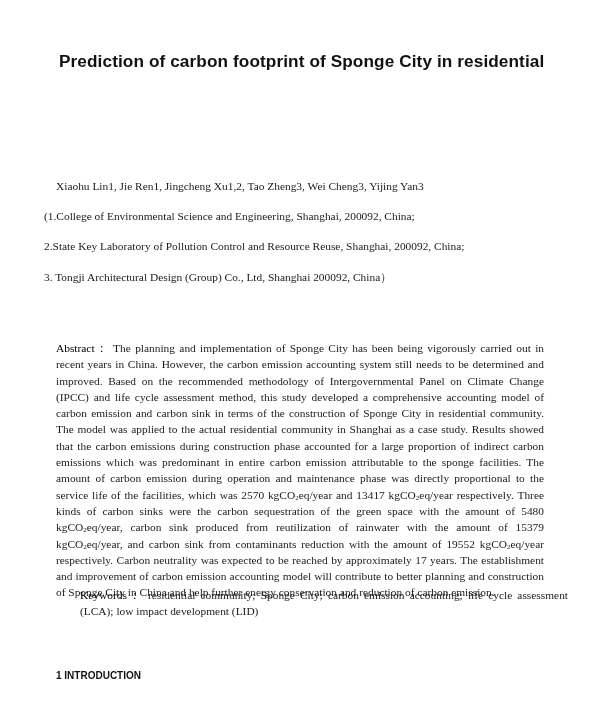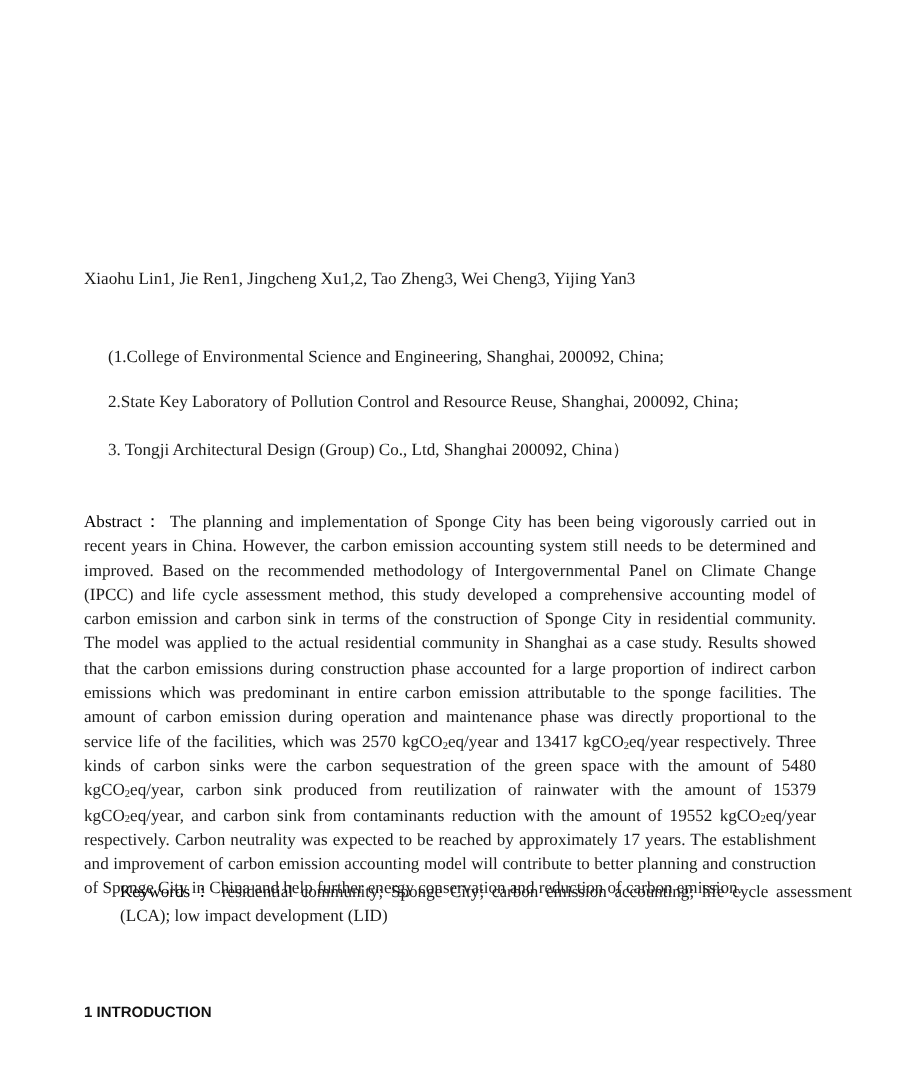--- a/index.html
+++ b/index.html
@@ -5,21 +5,21 @@
   html, body { margin: 0; padding: 0; background: #ffffff; }
   body { width: 600px; height: 719px; position: relative; overflow: hidden; color: #111; }
   .title {
     position: absolute; left: 59px; top: 47px; width: 500px;
     font-family: "Liberation Sans", sans-serif; font-weight: bold;
     font-size: 17.2px; line-height: 29px; letter-spacing: 0.1px; color: #111;
   }
   .title div { white-space: nowrap; }
   .serif { font-family: "Liberation Serif", serif; font-size: 11.4px; color: #1a1a1a; }
   .authors { position: absolute; left: 56px; top: 180px; white-space: nowrap; }
-  .aff { position: absolute; left: 72px; white-space: nowrap; margin-top: 22px; }
+  .aff { position: absolute; left: 44px; white-space: nowrap; }
   .aff1 { top: 210px; }
   .aff2 { top: 240px; }
   .aff3 { top: 270px; text-align: center; }
   .abstract {
     position: absolute; left: 56px; top: 340px; width: 488px;
     text-align: justify; line-height: 16.3px;
   }
   .abstract b, .keywords b { font-weight: normal; color: #000; }
   .keywords {
     position: absolute; left: 56px; top: 587px; width: 488px;
@@ -28,20 +28,21 @@
   .section-heading {
     position: absolute; left: 56px; top: 670px;
     font-family: "Liberation Sans", sans-serif; font-weight: bold; font-size: 10px; color: #111;
   }
   sub { font-size: 7px; vertical-align: -1px; line-height: 0; }
 </style>
 </head>
 <body>
 
 <div class="title">
+  <div>Prediction of carbon footprint of Sponge City in residential</div>
 </div>
 
 <div class="authors serif">Xiaohu Lin1, Jie Ren1, Jingcheng Xu1,2, Tao Zheng3, Wei Cheng3, Yijing Yan3</div>
 
 <div class="aff aff1 serif">(1.College of Environmental Science and Engineering, Shanghai, 200092, China;</div>
 <div class="aff aff2 serif">2.State Key Laboratory of Pollution Control and Resource Reuse, Shanghai, 200092, China;</div>
 <div class="aff aff3 serif">3. Tongji Architectural Design (Group) Co., Ltd, Shanghai 200092, China）</div>
 
 <div class="abstract serif"><b>Abstract：</b><span> The planning and implementation of Sponge City has been being vigorously carried out in recent years in China. However, the carbon emission accounting system still needs to be determined and improved. Based on the recommended methodology of Intergovernmental Panel on Climate Change (IPCC) and life cycle assessment method, this study developed a comprehensive accounting model of carbon emission and carbon sink in terms of the construction of Sponge City in residential community. The model was applied to the actual residential community in Shanghai as a case study. Results showed that the carbon emissions during construction phase accounted for a large proportion of indirect carbon emissions which was predominant in entire carbon emission attributable to the sponge facilities. The amount of carbon emission during operation and maintenance phase was directly proportional to the service life of the facilities, which was 2570 kgCO</span><sub>2</sub><span>eq/year and 13417 kgCO</span><sub>2</sub><span>eq/year respectively. Three kinds of carbon sinks were the carbon sequestration of the green space with the amount of 5480 kgCO</span><sub>2</sub><span>eq/year, carbon sink produced from reutilization of rainwater with the amount of 15379 kgCO</span><sub>2</sub><span>eq/year, and carbon sink from contaminants reduction with the amount of 19552 kgCO</span><sub>2</sub><span>eq/year respectively. Carbon neutrality was expected to be reached by approximately 17 years. The establishment and improvement of carbon emission accounting model will contribute to better planning and construction of Sponge City in China and help further energy conservation and reduction of carbon emission.</span></div>
 

